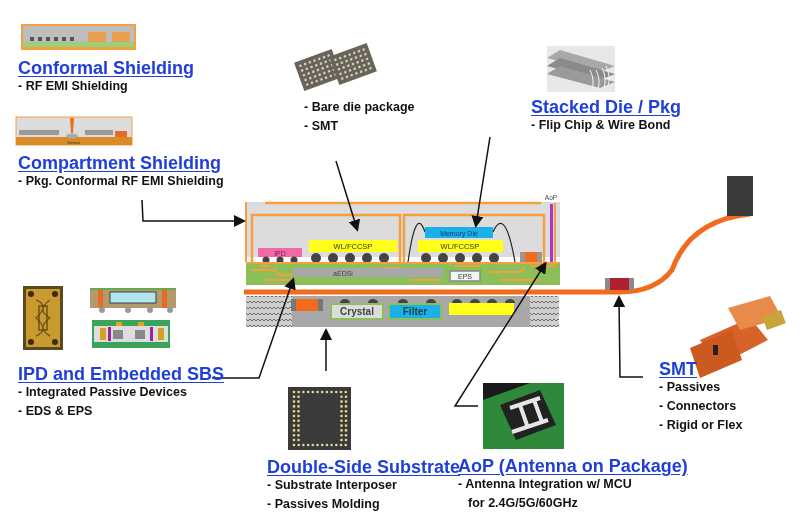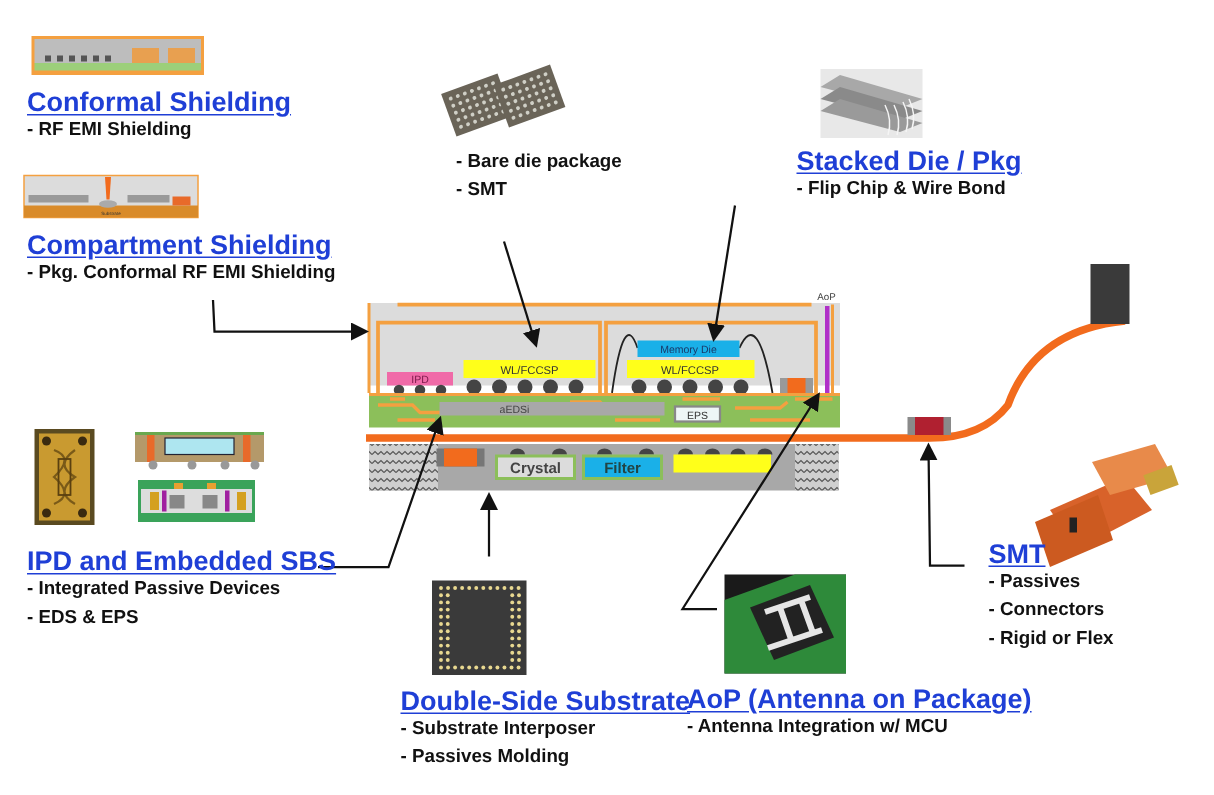--- a/index.html
+++ b/index.html
@@ -379,19 +379,20 @@
   <span class="bul">- EDS &amp; EPS</span>
 </div>
 <div class="lbl" style="left:267px;top:459px;">
   <span class="title">Double-Side Substrate</span>
   <span class="bul">- Substrate Interposer</span>
   <span class="bul">- Passives Molding</span>
 </div>
 <div class="lbl" style="left:458px;top:458px;">
   <span class="title">AoP (Antenna on Package)</span>
   <span class="bul">- Antenna Integration w/ MCU</span>
+  <span class="bul" style="padding-left:10px;">for 2.4G/5G/60GHz</span>
 </div>
 <div class="lbl" style="left:659px;top:361px;">
   <span class="title">SMT</span>
   <span class="bul">- Passives</span>
   <span class="bul">- Connectors</span>
   <span class="bul">- Rigid or Flex</span>
 </div>
 
 </body></html>

